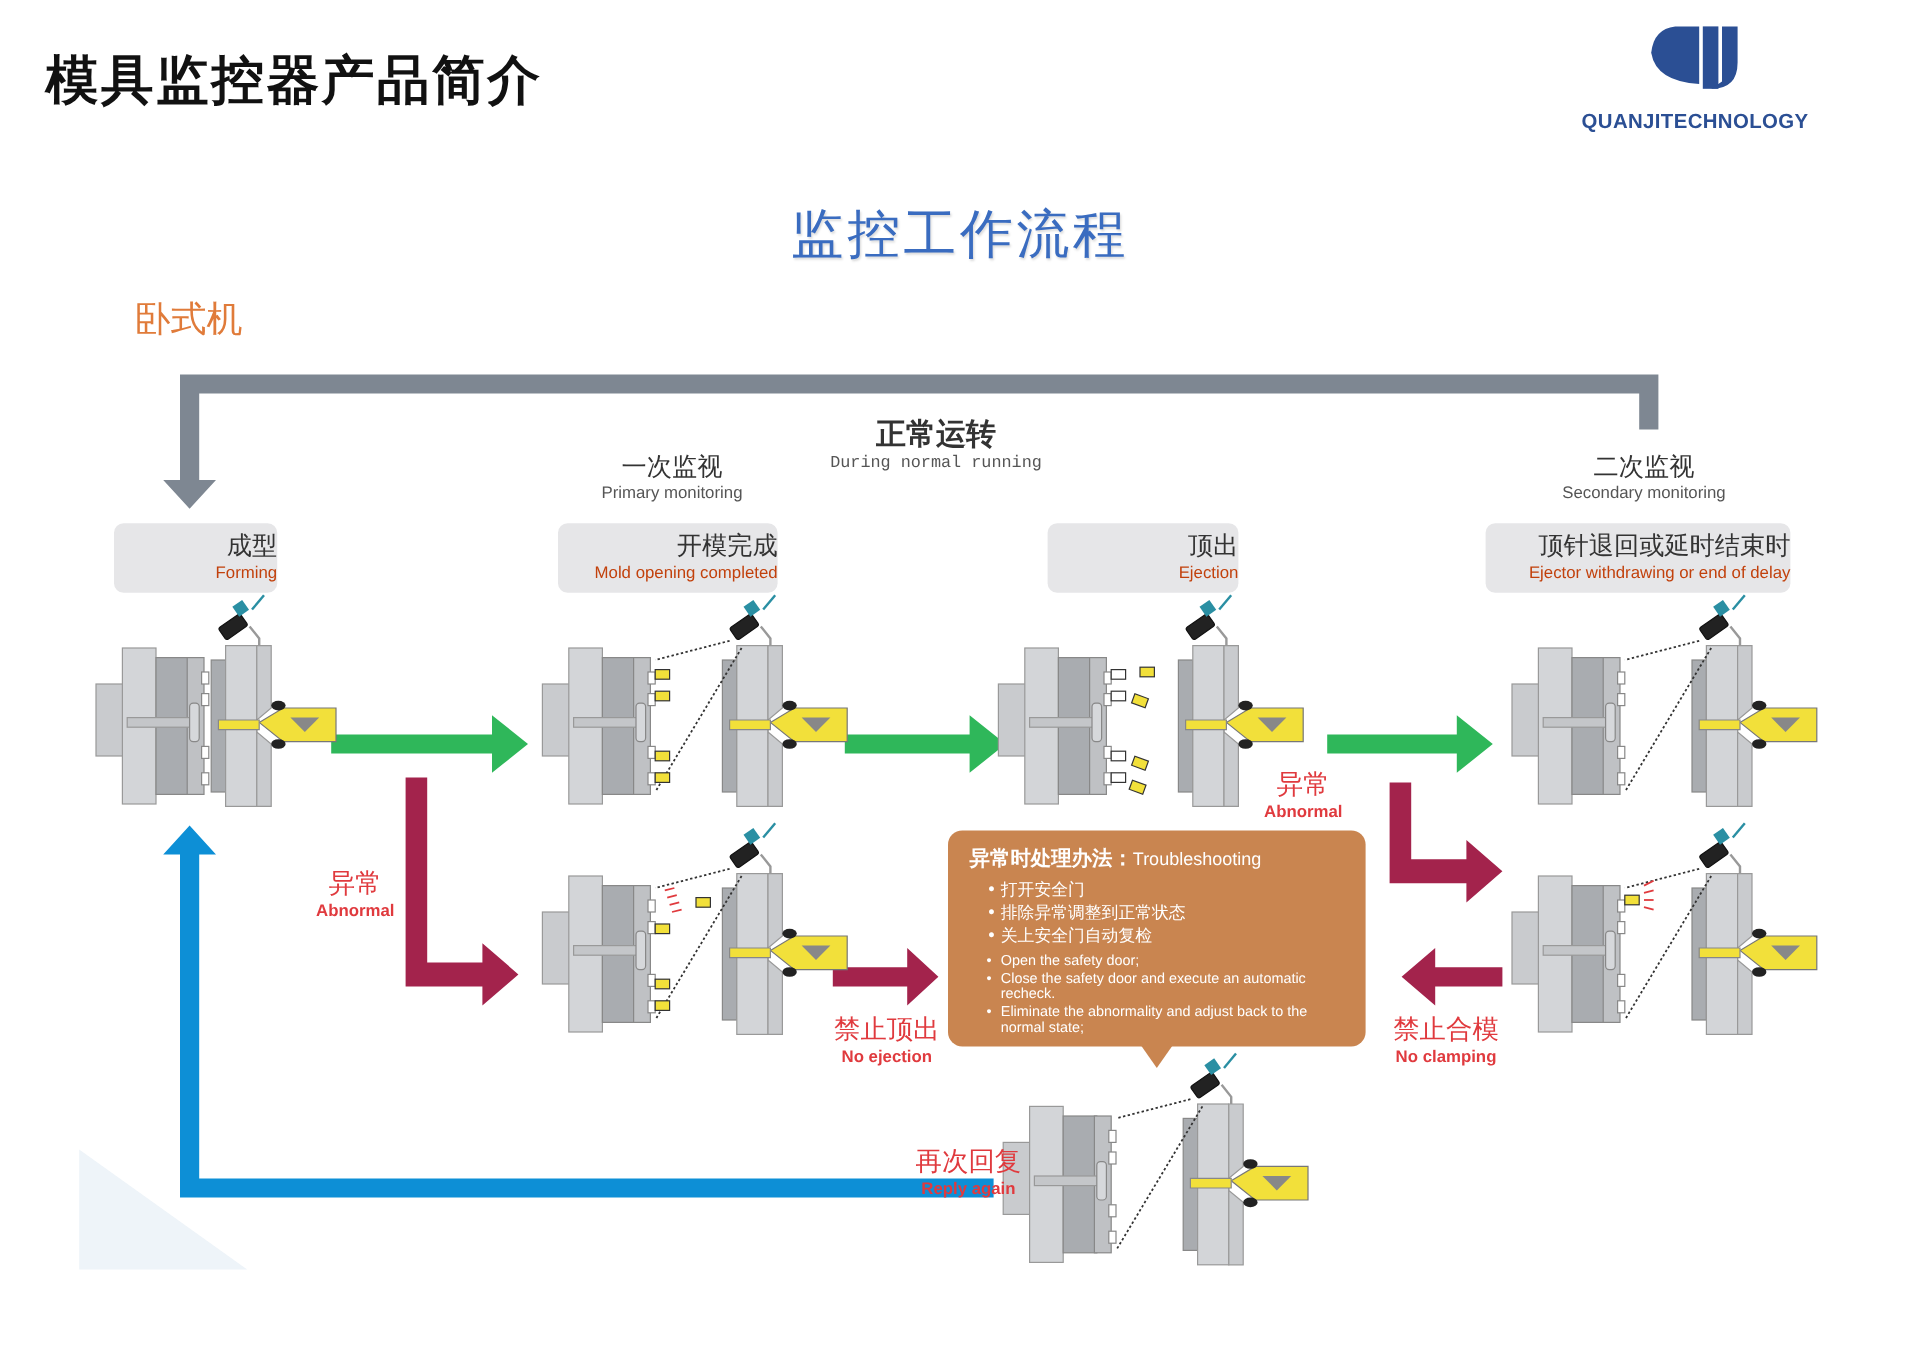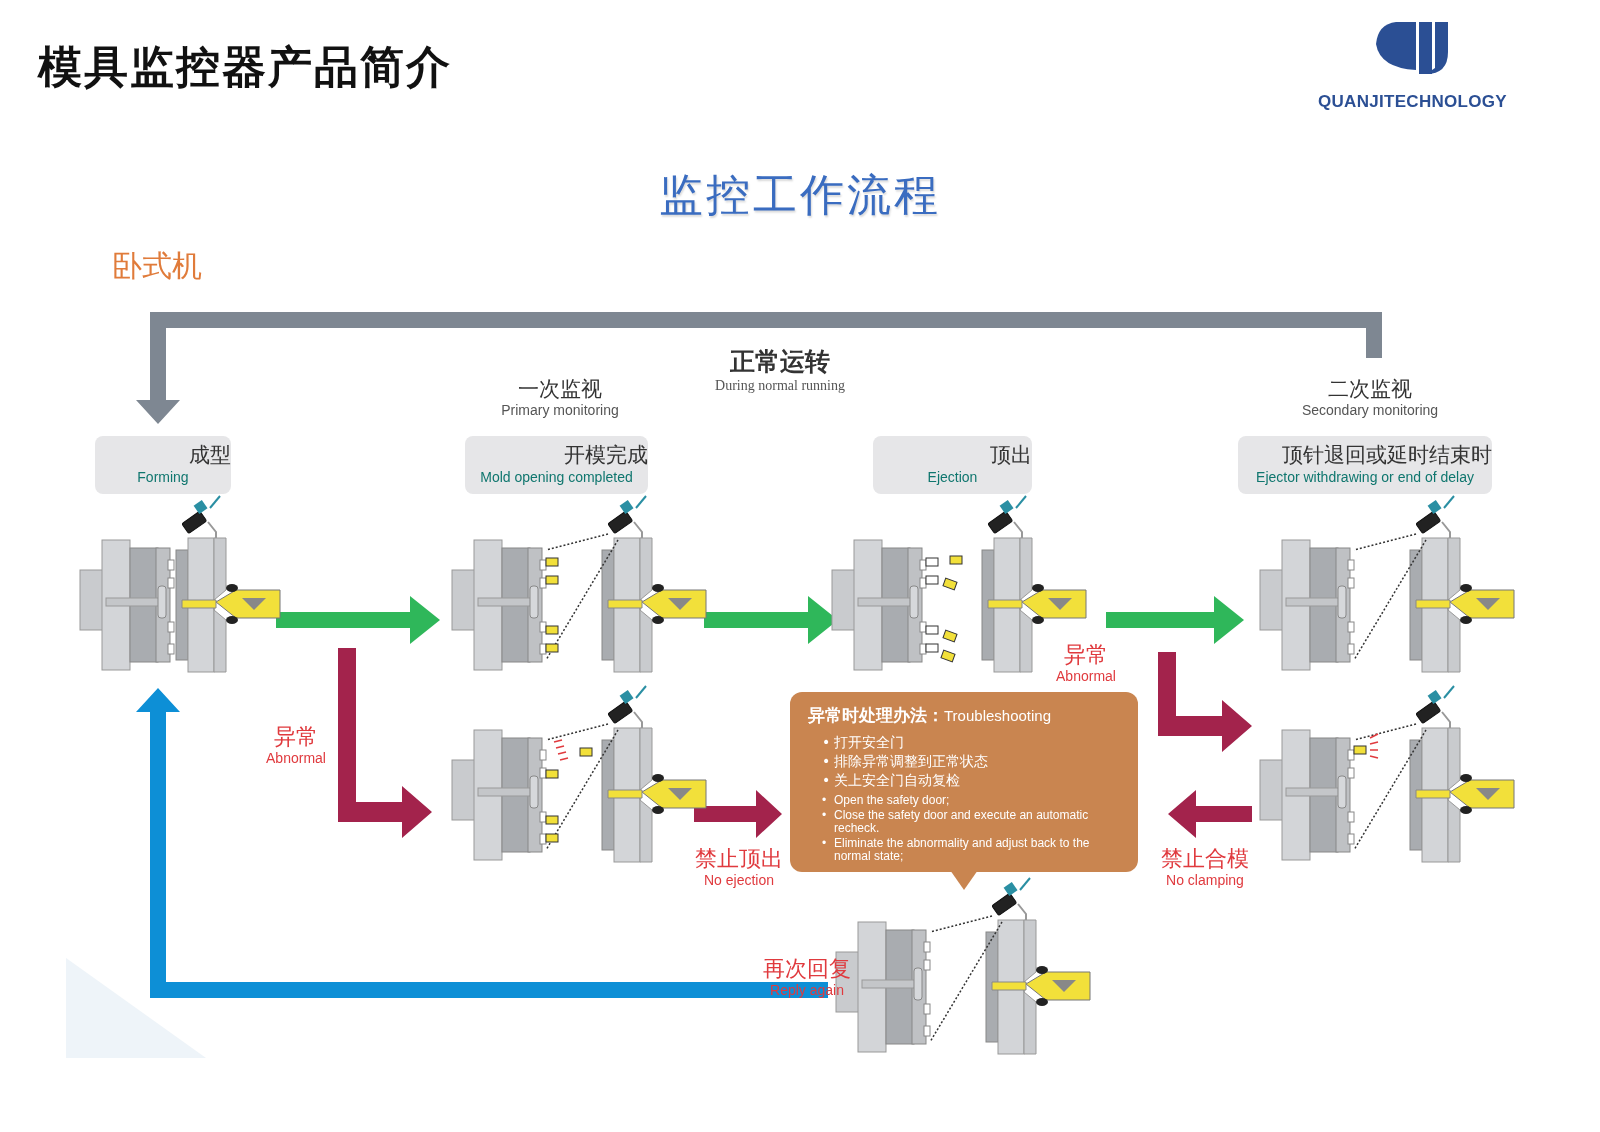--- a/index.html
+++ b/index.html
@@ -6,30 +6,30 @@
   body{width:1600px;height:1132px;position:relative;overflow:hidden;font-family:"DejaVu Sans","Liberation Sans",sans-serif;}
   .abs{position:absolute;}
   .page-title{left:38px;top:38px;font-size:44px;font-weight:bold;color:#111;letter-spacing:2px;font-family:"DejaVu Serif","Liberation Serif",serif;}
   .logo{left:1330px;top:18px;width:200px;height:100px;}
   .logo-text{left:1318px;top:92px;font-size:17px;font-weight:bold;color:#2b4f94;font-family:"Liberation Sans",sans-serif;letter-spacing:0.3px;}
   .section-title{left:0;width:1600px;top:166px;text-align:center;font-size:44px;color:#3a6cc0;letter-spacing:3px;text-shadow:1px 2px 2px rgba(0,0,0,0.15);}
   .machine-type{left:112px;top:246px;font-size:30px;color:#e07b3a;}
   svg.overlay{position:absolute;left:0;top:0;}
   .step-box{background:#e6e6e8;border-radius:8px;text-align:center;padding-top:6px;box-sizing:border-box;}
   .step-box .zh{font-size:21px;color:#333;line-height:26px;text-align:right;}
-  .step-box .en{font-size:14px;color:#0f766e;font-family:"Liberation Sans",sans-serif;line-height:18px;}
+  .step-box .en{font-size:14px;color:#c2410c;font-family:"Liberation Sans",sans-serif;line-height:18px;text-align:right;}
   .stage-label{text-align:center;}
   .stage-label .zh{font-size:21px;color:#333;line-height:26px;}
   .stage-label .en{font-size:14px;color:#555;font-family:"Liberation Sans",sans-serif;}
   .normal-label{text-align:center;}
   .normal-label .zh{font-size:25px;font-weight:bold;color:#333;line-height:32px;}
-  .normal-label .en{font-size:14px;color:#555;font-family:Liberation Serif, serif;}
+  .normal-label .en{font-size:14px;color:#555;font-family:Liberation Mono, monospace;}
   .red-label{text-align:center;color:#e03a3e;}
   .red-label .zh{font-size:22px;line-height:26px;}
-  .red-label .en{font-size:14px;font-family:"Liberation Sans",sans-serif;}
+  .red-label .en{font-size:14px;font-family:"Liberation Sans",sans-serif;font-weight:bold;}
   .trouble{left:790px;top:692px;width:348px;height:180px;background:#c98550;border-radius:12px;color:#fff;padding:12px 18px;box-sizing:border-box;}
   .trouble-pointer{left:950px;top:870px;width:0;height:0;border-left:14px solid transparent;border-right:14px solid transparent;border-top:20px solid #c98550;}
   .trouble h4{margin:0 0 6px 0;font-size:17px;font-weight:bold;}
   .trouble h4 span{font-weight:normal;font-family:"Liberation Sans",sans-serif;font-size:15px;}
   .trouble ul{margin:0;padding-left:14px;list-style:none;}
   .trouble li{position:relative;padding-left:12px;}
   .trouble li::before{content:"•";position:absolute;left:0;}
   .trouble ul.zh li{font-size:14px;line-height:19px;}
   .trouble ul.en{margin-top:4px;}
   .trouble ul.en li{font-size:12px;line-height:13px;margin-bottom:2px;font-family:"Liberation Sans",sans-serif;}

